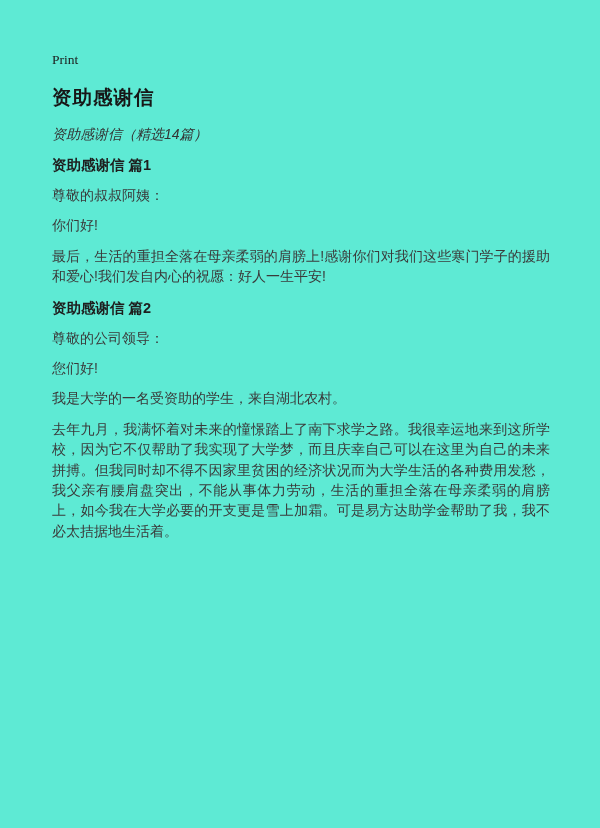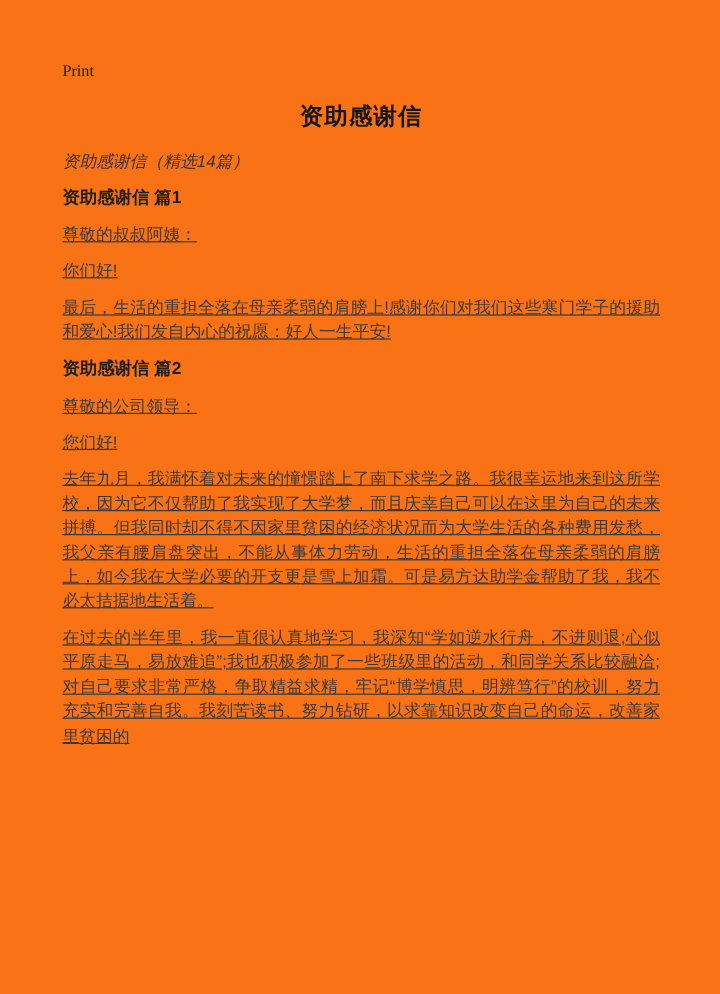--- a/index.html
+++ b/index.html
@@ -12,36 +12,36 @@
     height: 828px;
     overflow: hidden;
     font-family: "Liberation Sans", "DejaVu Sans", sans-serif;
     -webkit-font-smoothing: antialiased;
   }
   .page {
     box-sizing: border-box;
     width: 600px;
     height: 828px;
     padding: 50px 50px 0 52px;
-    background: #f97316;
+    background: #5eead4;
   }
   .print-link {
     font-family: "Liberation Serif", "DejaVu Serif", serif;
     font-size: 13.5px;
     line-height: 17px;
     color: #1c1c1c;
     cursor: pointer;
     display: inline-block;
   }
   .doc-title {
     font-size: 19.5px;
     font-weight: bold;
     line-height: 21px;
     color: #171717;
-    text-align: center;
+    text-align: left;
     margin: 19px 0 0 0;
     letter-spacing: 1px;
   }
   .doc-subtitle {
     font-size: 14px;
     line-height: 20px;
     color: #333333;
     margin: 16px 0 0 0;
     font-style: italic;
   }
@@ -52,21 +52,20 @@
     color: #1e1e1e;
     margin: 11px 0 0 0;
   }
   .para {
     font-size: 14px;
     line-height: 20.4px;
     color: #3a3a3a;
     margin: 10px 0 0 0;
     text-align: justify;
     word-break: break-all;
-    text-decoration: underline;
   }
 </style>
 </head>
 <body>
 
 <div class="page">
 
   <span class="print-link">Print</span>
 
   <h1 class="doc-title">资助感谢信</h1>
@@ -78,16 +77,16 @@
 
   <p class="para">尊敬的叔叔阿姨：</p>
   <p class="para">你们好!</p>
   <p class="para">最后，生活的重担全落在母亲柔弱的肩膀上!感谢你们对我们这些寒门学子的援助和爱心!我们发自内心的祝愿：好人一生平安!</p>
 
   
   <h2 class="section-heading">资助感谢信 篇2</h2>
 
   <p class="para">尊敬的公司领导：</p>
   <p class="para">您们好!</p>
+  <p class="para">我是大学的一名受资助的学生，来自湖北农村。</p>
   <p class="para">去年九月，我满怀着对未来的憧憬踏上了南下求学之路。我很幸运地来到这所学校，因为它不仅帮助了我实现了大学梦，而且庆幸自己可以在这里为自己的未来拼搏。但我同时却不得不因家里贫困的经济状况而为大学生活的各种费用发愁， 我父亲有腰肩盘突出，不能从事体力劳动，生活的重担全落在母亲柔弱的肩膀上，如今我在大学必要的开支更是雪上加霜。可是易方达助学金帮助了我，我不必太拮据地生活着。</p>
-  <p class="para">在过去的半年里，我一直很认真地学习，我深知“学如逆水行舟，不进则退;心似平原走马，易放难追”;我也积极参加了一些班级里的活动，和同学关系比较融洽;对自己要求非常严格，争取精益求精，牢记“博学慎思，明辨笃行”的校训，努力充实和完善自我。我刻苦读书、努力钻研，以求靠知识改变自己的命运，改善家里贫困的</p>
 
 </div>
 
 </body></html>

